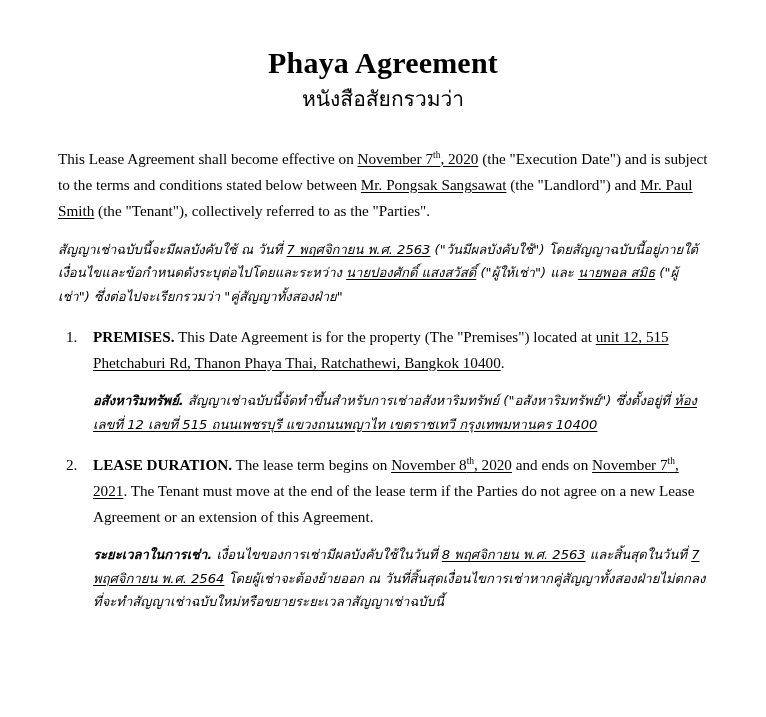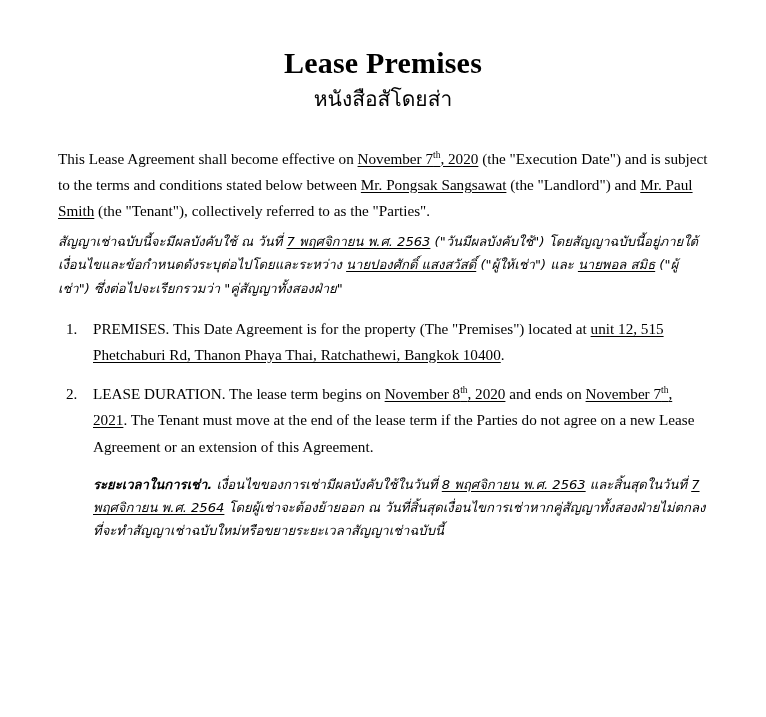--- a/index.html
+++ b/index.html
@@ -78,52 +78,53 @@
   }
   ol.clauses > li .num {
     position: absolute;
     left: 8px;
     top: 0;
     font-family: "Liberation Serif", serif;
     font-size: 15.2px;
     line-height: 1.72;
   }
   .clause-heading {
-    font-weight: normal;
+    font-weight: bold;
     margin-top: 32px;
   }
   .clause-heading-th {
     font-weight: bold;
   }
   .para-en.first-block {
-    margin-bottom: 6px;
+    margin-bottom: 14px;
   }
   .thai-gap {
     margin-bottom: 16px;
   }
 </style>
 </head>
 <body>
 
 <div class="page">
 
   <div class="title-block">
-    <h1 class="doc-title">Lease Premises</h1>
-    <h2 class="doc-subtitle">หนังสือสัโดยส่า</h2>
+    <h1 class="doc-title">Phaya Agreement</h1>
+    <h2 class="doc-subtitle">หนังสือสัยกรวมว่า</h2>
   </div>
 
   <p class="para-en first-block"><span>This Lease Agreement shall become effective on </span><span class="u"><span>November 7</span><sup>th</sup><span>, 2020</span></span><span> (the "Execution Date") and is subject to the terms and conditions stated below between </span><span class="u">Mr. Pongsak Sangsawat</span><span> (the "Landlord") and </span><span class="u">Mr. Paul Smith</span><span> (the "Tenant"), collectively referred to as the "Parties".</span></p>
 
   <p class="para-th thai-gap"><span>สัญญาเช่าฉบับนี้จะมีผลบังคับใช้ ณ วันที่ </span><span class="u">7 พฤศจิกายน พ.ศ. 2563</span><span> ("วันมีผลบังคับใช้") โดยสัญญาฉบับนี้อยู่ภายใต้เงื่อนไขและข้อกำหนดดังระบุต่อไปโดยและระหว่าง </span><span class="u">นายปองศักดิ์ แสงสวัสดิ์</span><span> ("ผู้ให้เช่า") และ </span><span class="u">นายพอล สมิธ</span><span> ("ผู้เช่า") ซึ่งต่อไปจะเรียกรวมว่า "คู่สัญญาทั้งสองฝ่าย"</span></p>
 
   <ol class="clauses">
 
     <li>
       <span class="num">1.</span>
       <p class="para-en"><span class="clause-heading">PREMISES.</span><span> This Date Agreement is for the property (The "Premises") located at </span><span class="u">unit 12, 515 Phetchaburi Rd, Thanon Phaya Thai, Ratchathewi, Bangkok 10400</span><span>.</span></p>
+      <p class="para-th thai-gap"><span class="clause-heading-th">อสังหาริมทรัพย์.</span><span> สัญญาเช่าฉบับนี้จัดทำขึ้นสำหรับการเช่าอสังหาริมทรัพย์ ("อสังหาริมทรัพย์") ซึ่งตั้งอยู่ที่ </span><span class="u">ห้องเลขที่ 12 เลขที่ 515 ถนนเพชรบุรี แขวงถนนพญาไท เขตราชเทวี กรุงเทพมหานคร 10400</span><span></span></p>
     </li>
 
     <li>
       <span class="num">2.</span>
       <p class="para-en"><span class="clause-heading">LEASE DURATION.</span><span> The lease term begins on </span><span class="u"><span>November 8</span><sup>th</sup><span>, 2020</span></span><span> and ends on </span><span class="u"><span>November 7</span><sup>th</sup><span>, 2021</span></span><span>. The Tenant must move at the end of the lease term if the Parties do not agree on a new Lease Agreement or an extension of this Agreement.</span></p>
       <p class="para-th"><span class="clause-heading-th">ระยะเวลาในการเช่า.</span><span> เงื่อนไขของการเช่ามีผลบังคับใช้ในวันที่ </span><span class="u">8 พฤศจิกายน พ.ศ. 2563</span><span> และสิ้นสุดในวันที่ </span><span class="u">7 พฤศจิกายน พ.ศ. 2564</span><span> โดยผู้เช่าจะต้องย้ายออก ณ วันที่สิ้นสุดเงื่อนไขการเช่าหากคู่สัญญาทั้งสองฝ่ายไม่ตกลงที่จะทำสัญญาเช่าฉบับใหม่หรือขยายระยะเวลาสัญญาเช่าฉบับนี้</span></p>
     </li>
 
   </ol>
 

